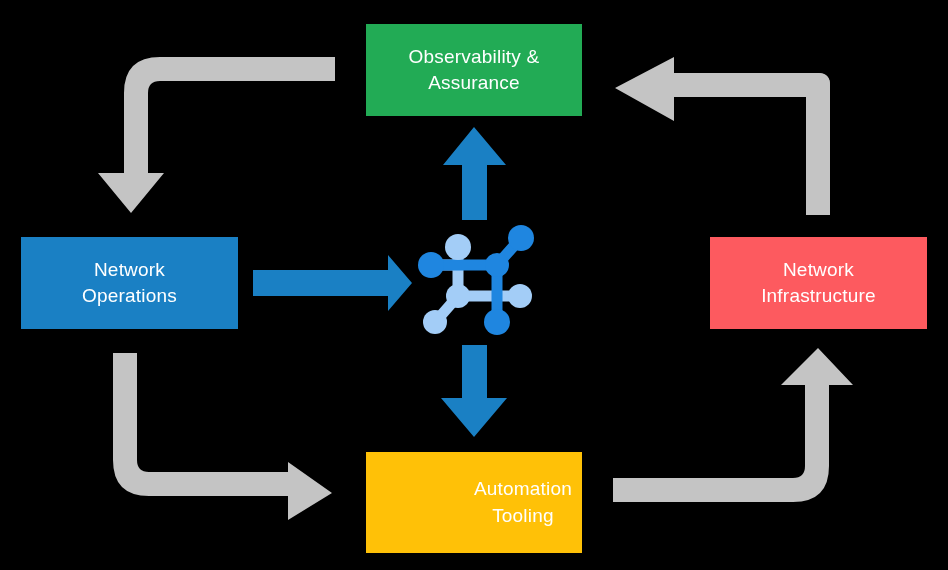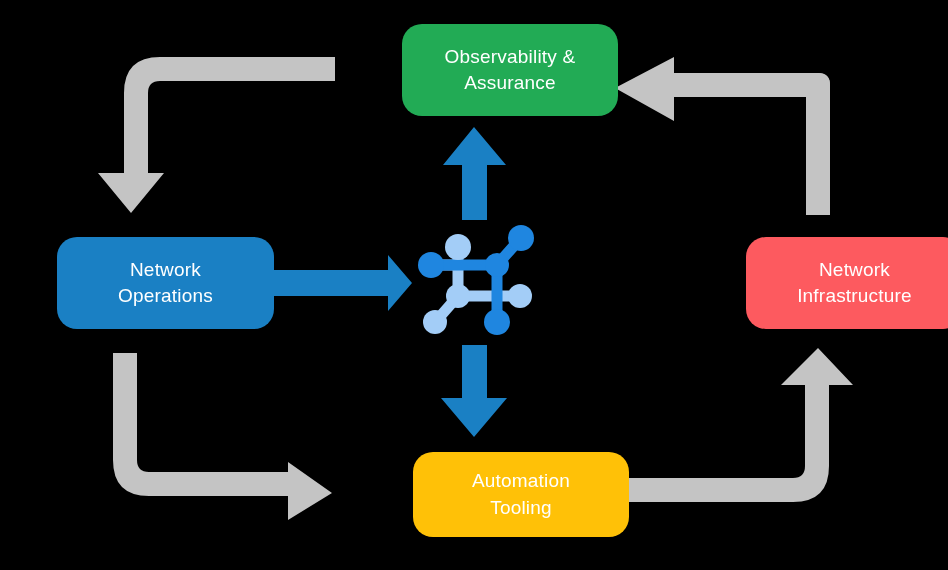--- a/index.html
+++ b/index.html
@@ -10,40 +10,39 @@
   #canvas {
     position: relative;
     width: 948px;
     height: 570px;
     background: #000000;
     overflow: hidden;
     font-family: "Liberation Sans", sans-serif;
   }
   .node-box {
     position: absolute;
-    border-radius: 20px;
+    border-radius: 0;
     display: flex;
     align-items: center;
     justify-content: center;
     text-align: center;
     color: #ffffff;
     font-size: 19px;
     line-height: 1.38;
     font-weight: 400;
     letter-spacing: 0.2px;
     box-sizing: border-box;
     padding: 6px 10px;
-    margin-left: 36px;
   }
   .node-label { white-space: pre-line; display: block; }
 
   #box-observability { left: 366px; top: 24px;  width: 216px; height: 92px; background: #22ab55; }
   #box-operations    { left: 21px;  top: 237px; width: 217px; height: 92px; background: #1a80c4; }
   #box-infrastructure{ left: 710px; top: 237px; width: 217px; height: 92px; background: #fd5a5f; }
-  #box-automation    { left: 377px; top: 452px; width: 216px; height: 85px; background: #ffc107; }
+  #box-automation    { left: 366px; top: 452px; width: 216px; height: 101px; background: #ffc107; justify-content: flex-end; }
 
   .svg-layer {
     position: absolute;
     left: 0; top: 0;
     width: 948px;
     height: 570px;
     pointer-events: none;
   }
   .svg-layer > * { pointer-events: auto; }
 </style>

